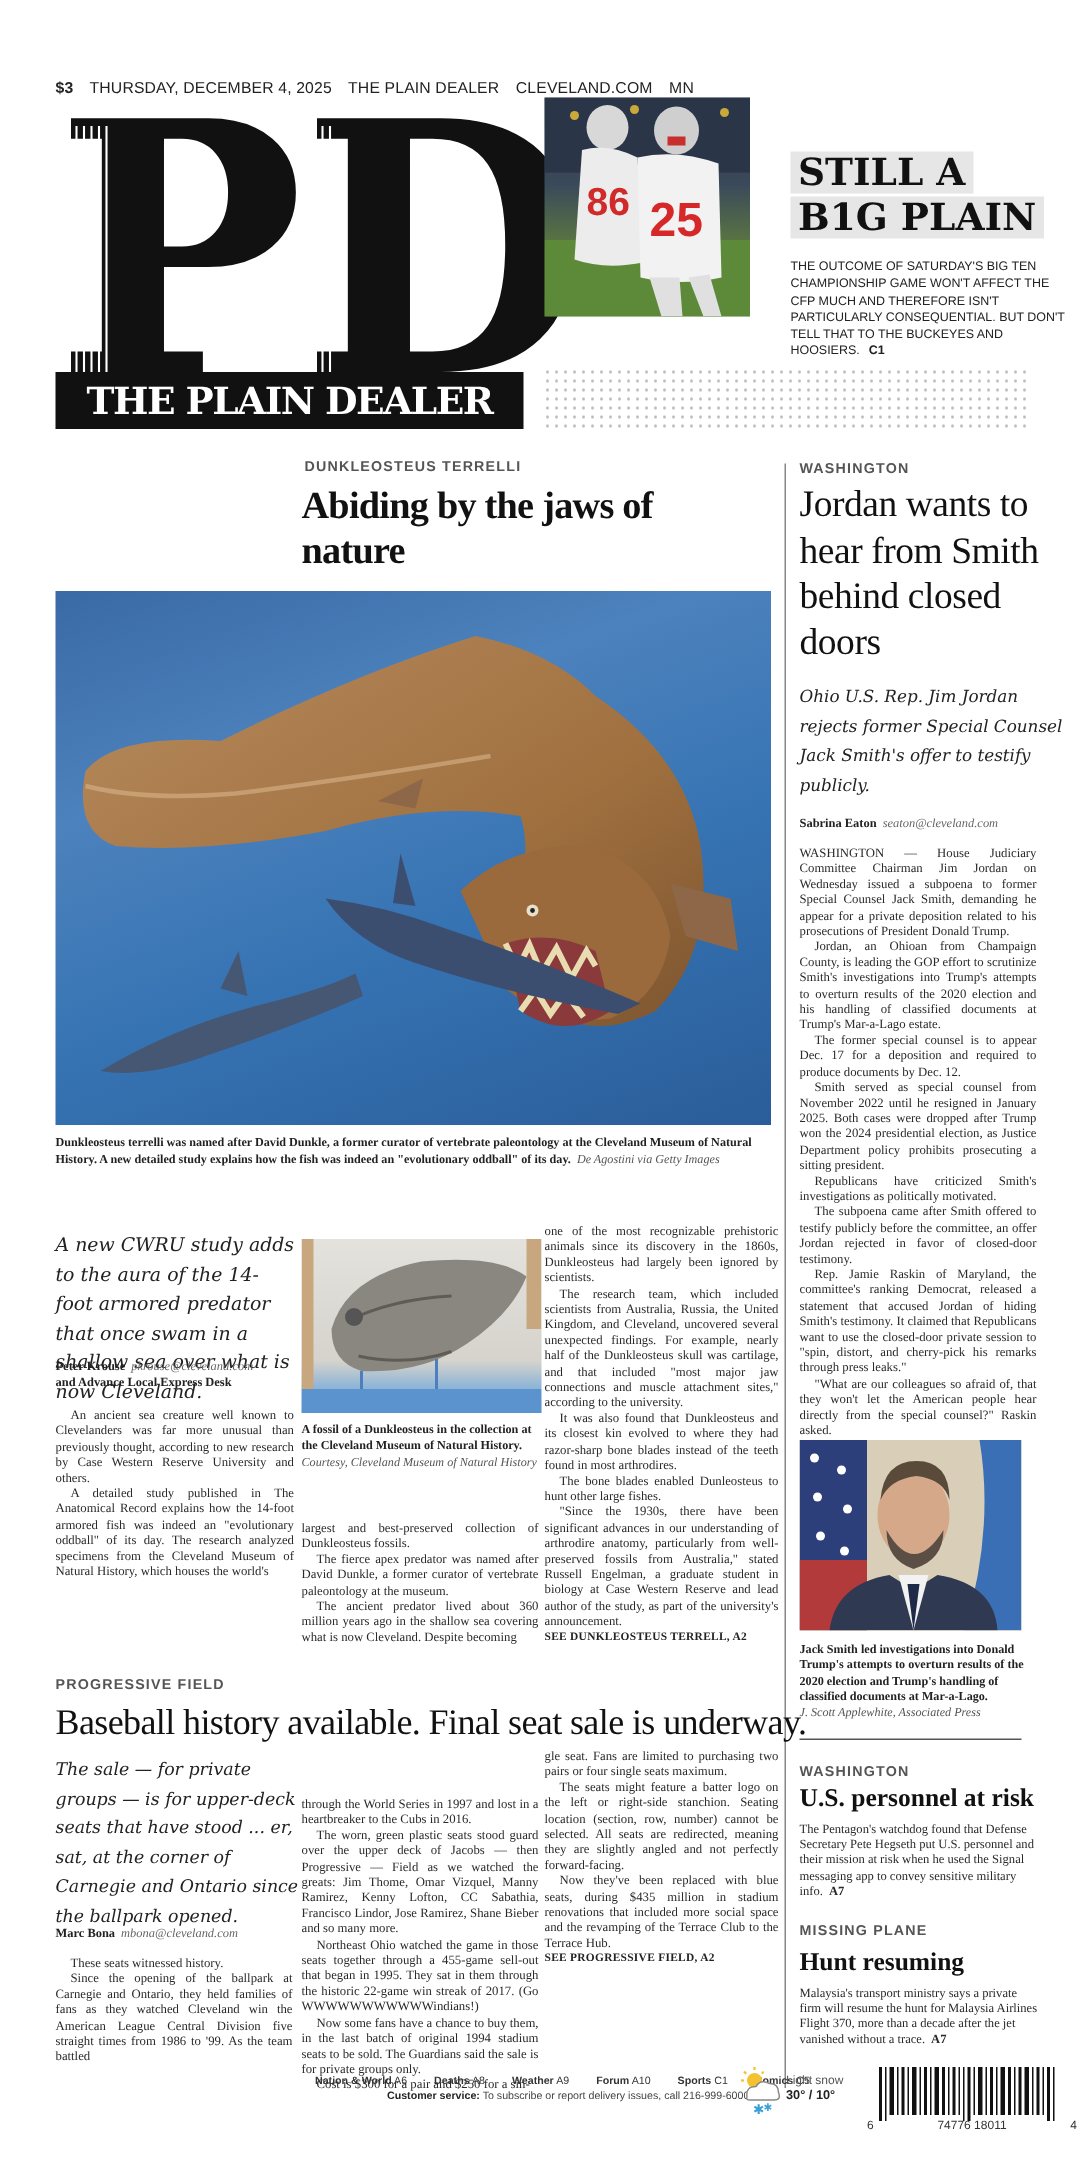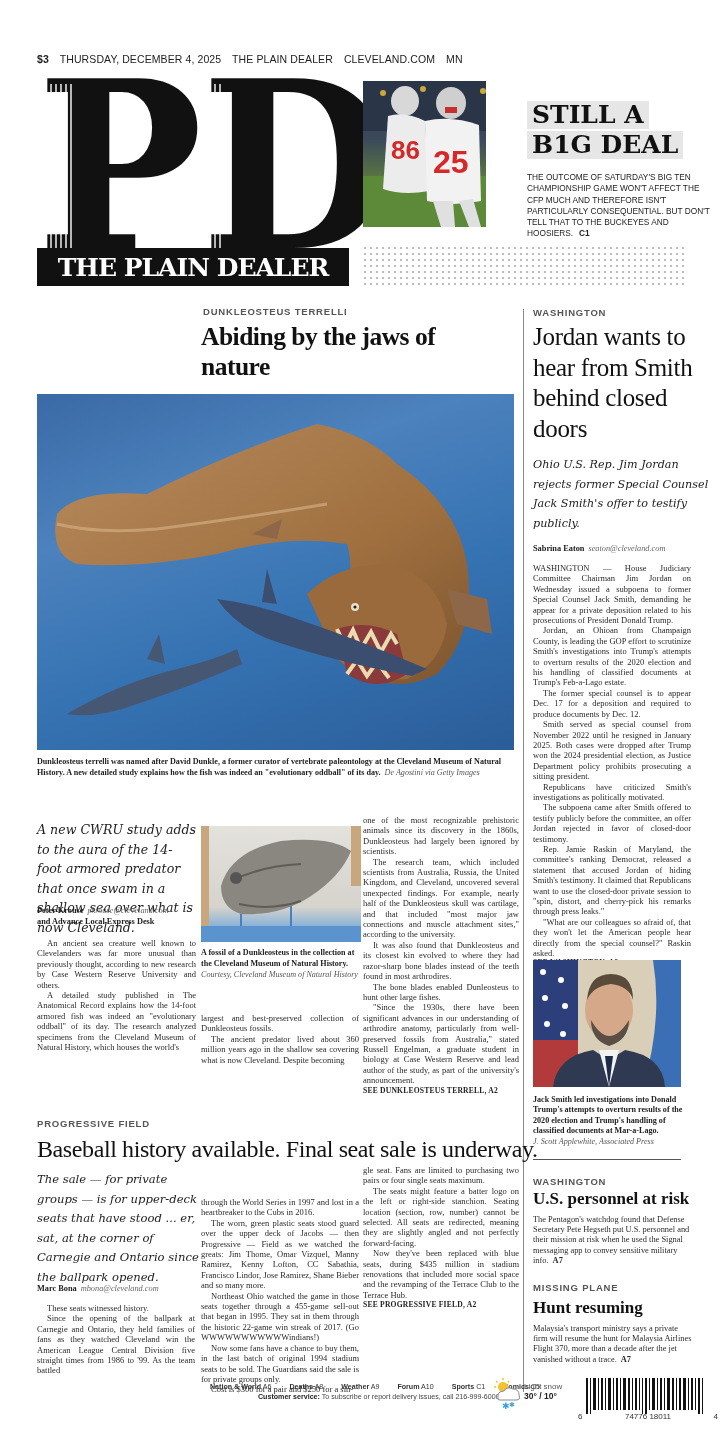--- a/index.html
+++ b/index.html
@@ -9,21 +9,21 @@
 .sans{font-family:Liberation Sans, sans-serif}
 .dateline{left:37px;top:53px;font-size:10.5px;letter-spacing:0.1px;color:#222;white-space:nowrap}
 .dateline b{font-weight:700;margin-right:8px}
 .dateline span{margin-right:8px}
 
 .masthead{left:37px;top:80px;width:312px;height:206px}
 .pd-letters{position:absolute;left:0;top:0;width:312px;height:174px;display:flex;justify-content:space-between}
 .pd-letter{font-family:"DejaVu Serif",serif;font-weight:900;font-size:232px;line-height:174px;height:174px;color:#111;letter-spacing:-10px;transform:scaleX(0.95);transform-origin:left}
 .pd-bar{position:absolute;left:0;top:168px;width:312px;height:38px;background:#111;color:#fff;text-align:center;font-family:"DejaVu Serif",serif;font-weight:700;font-size:25px;line-height:40px;letter-spacing:-1px}
 
-.promo-photo{left:363px;top:81px;width:123px;height:146px;overflow:hidden;background:linear-gradient(180deg,#2c3446 0%,#3b4a5a 40%,#5e7b3e 70%,#5c8a36 100%)}
+.promo-photo{left:363px;top:65px;width:137px;height:146px;overflow:hidden;background:linear-gradient(180deg,#2c3446 0%,#3b4a5a 40%,#5e7b3e 70%,#5c8a36 100%)}
 .promo-title{left:527px;top:101px;font-family:"DejaVu Serif",serif;font-weight:900;font-size:25px;line-height:28px;color:#111}
 .promo-title div{background:#e6e6e6;display:inline-block;padding:0 5px;margin-bottom:2px}
 .promo-text{left:527px;top:172px;width:190px;font-size:8.3px;line-height:11.3px;color:#222;text-transform:uppercase}
 .promo-text b{font-weight:700;margin-left:6px}
 .dots{left:362px;top:245px;width:326px;height:42px;background-image:radial-gradient(circle,#bdbdbd 0.8px,transparent 1.1px);background-size:6px 6px}
 
 .kicker{font-size:9.5px;font-weight:700;letter-spacing:0.8px;color:#555;text-transform:uppercase}
 .k-main{left:203px;top:306px}
 .hed-main{left:201px;top:322px;width:260px;font-family:"Liberation Serif",serif;font-weight:700;font-size:25.5px;line-height:30px;letter-spacing:-0.5px;color:#111}
 .main-photo{left:37px;top:394px;width:477px;height:356px;overflow:hidden;background:linear-gradient(160deg,#3a6aa6 0%,#4c82bd 30%,#3673b3 60%,#2a5d99 100%)}
@@ -128,21 +128,21 @@
     <text x="28" y="78" font-family="Liberation Sans,sans-serif" font-weight="700" font-size="26" fill="#d02a2a">86</text>
     <ellipse cx="88" cy="22" rx="15" ry="16" fill="#cfcfcf"></ellipse>
     <rect x="82" y="26" width="12" height="6" fill="#c83030"></rect>
     <path d="M62 40 Q88 34 116 44 L118 120 Q90 126 64 120 Z" fill="#f2f2f2"></path>
     <text x="70" y="92" font-family="Liberation Sans,sans-serif" font-weight="700" font-size="32" fill="#d62828">25</text>
     <path d="M70 120 L78 146 L92 146 L90 120 Z M96 120 L106 146 L118 146 L110 118 Z" fill="#e0e0e0"></path>
   </svg>
 </div>
 <div class="abs promo-title">
   <div>STILL A</div><br>
-  <div>B1G DEAL</div>
+  <div>B1G PLAIN</div>
 </div>
 <div class="abs promo-text sans">
   <span>The outcome of Saturday's Big Ten Championship game won't affect the CFP much and therefore isn't particularly consequential. But don't tell that to the Buckeyes and Hoosiers.</span><b>C1</b>
 </div>
 <div class="abs dots"></div>
 
 <div class="abs kicker sans k-main">DUNKLEOSTEUS TERRELLI</div>
 <div class="abs hed-main">Abiding by the jaws of nature</div>
 
 <div class="abs main-photo">
@@ -198,20 +198,21 @@
     <rect x="0" y="100" width="160" height="16" fill="#5b93cf"></rect>
   </svg>
 </div>
 <div class="abs cap-fossil">
   <span>A fossil of a Dunkleosteus in the collection at the Cleveland Museum of Natural History.</span>
   <i>Courtesy, Cleveland Museum of Natural History</i>
 </div>
 
 <div class="abs body col2">
   <p class="noind">largest and best-preserved collection of Dunkleosteus fossils.</p>
+  <p>The fierce apex predator was named after David Dunkle, a former curator of vertebrate paleontology at the museum.</p>
   <p>The ancient predator lived about 360 million years ago in the shallow sea covering what is now Cleveland. Despite becoming</p>
 </div>
 
 <div class="abs body col3">
   <p class="noind">one of the most recognizable prehistoric animals since its discovery in the 1860s, Dunkleosteus had largely been ignored by scientists.</p>
   <p>The research team, which included scientists from Australia, Russia, the United Kingdom, and Cleveland, uncovered several unexpected findings. For example, nearly half of the Dunkleosteus skull was cartilage, and that included "most major jaw connections and muscle attachment sites," according to the university.</p>
   <p>It was also found that Dunkleosteus and its closest kin evolved to where they had razor-sharp bone blades instead of the teeth found in most arthrodires.</p>
   <p>The bone blades enabled Dunleosteus to hunt other large fishes.</p>
   <p>"Since the 1930s, there have been significant advances in our understanding of arthrodire anatomy, particularly from well-preserved fossils from Australia," stated Russell Engelman, a graduate student in biology at Case Western Reserve and lead author of the study, as part of the university's announcement.</p>
   <p class="see">SEE DUNKLEOSTEUS TERRELL, A2</p>
@@ -219,21 +220,21 @@
 
 <div class="abs rail-rule"></div>
 <div class="abs kicker sans k-wash">WASHINGTON</div>
 <div class="abs hed-jordan">Jordan wants to hear from Smith behind closed doors</div>
 <div class="abs deck-jordan">Ohio U.S. Rep. Jim Jordan rejects former Special Counsel Jack Smith's offer to testify publicly.</div>
 <div class="abs byline by-jordan">
   <b>Sabrina Eaton</b><i>seaton@cleveland.com</i>
 </div>
 <div class="abs body col-jordan">
   <p class="noind">WASHINGTON — House Judiciary Committee Chairman Jim Jordan on Wednesday issued a subpoena to former Special Counsel Jack Smith, demanding he appear for a private deposition related to his prosecutions of President Donald Trump.</p>
-  <p>Jordan, an Ohioan from Champaign County, is leading the GOP effort to scrutinize Smith's investigations into Trump's attempts to overturn results of the 2020 election and his handling of classified documents at Trump's Feb-a-Lago estate.</p>
+  <p>Jordan, an Ohioan from Champaign County, is leading the GOP effort to scrutinize Smith's investigations into Trump's attempts to overturn results of the 2020 election and his handling of classified documents at Trump's Mar-a-Lago estate.</p>
   <p>The former special counsel is to appear Dec. 17 for a deposition and required to produce documents by Dec. 12.</p>
   <p>Smith served as special counsel from November 2022 until he resigned in January 2025. Both cases were dropped after Trump won the 2024 presidential election, as Justice Department policy prohibits prosecuting a sitting president.</p>
   <p>Republicans have criticized Smith's investigations as politically motivated.</p>
   <p>The subpoena came after Smith offered to testify publicly before the committee, an offer Jordan rejected in favor of closed-door testimony.</p>
   <p>Rep. Jamie Raskin of Maryland, the committee's ranking Democrat, released a statement that accused Jordan of hiding Smith's testimony. It claimed that Republicans want to use the closed-door private session to "spin, distort, and cherry-pick his remarks through press leaks."</p>
   <p>"What are our colleagues so afraid of, that they won't let the American people hear directly from the special counsel?" Raskin asked.</p>
   <p class="see">SEE WASHINGTON, A2</p>
 </div>
 
 <div class="abs smith-photo">

